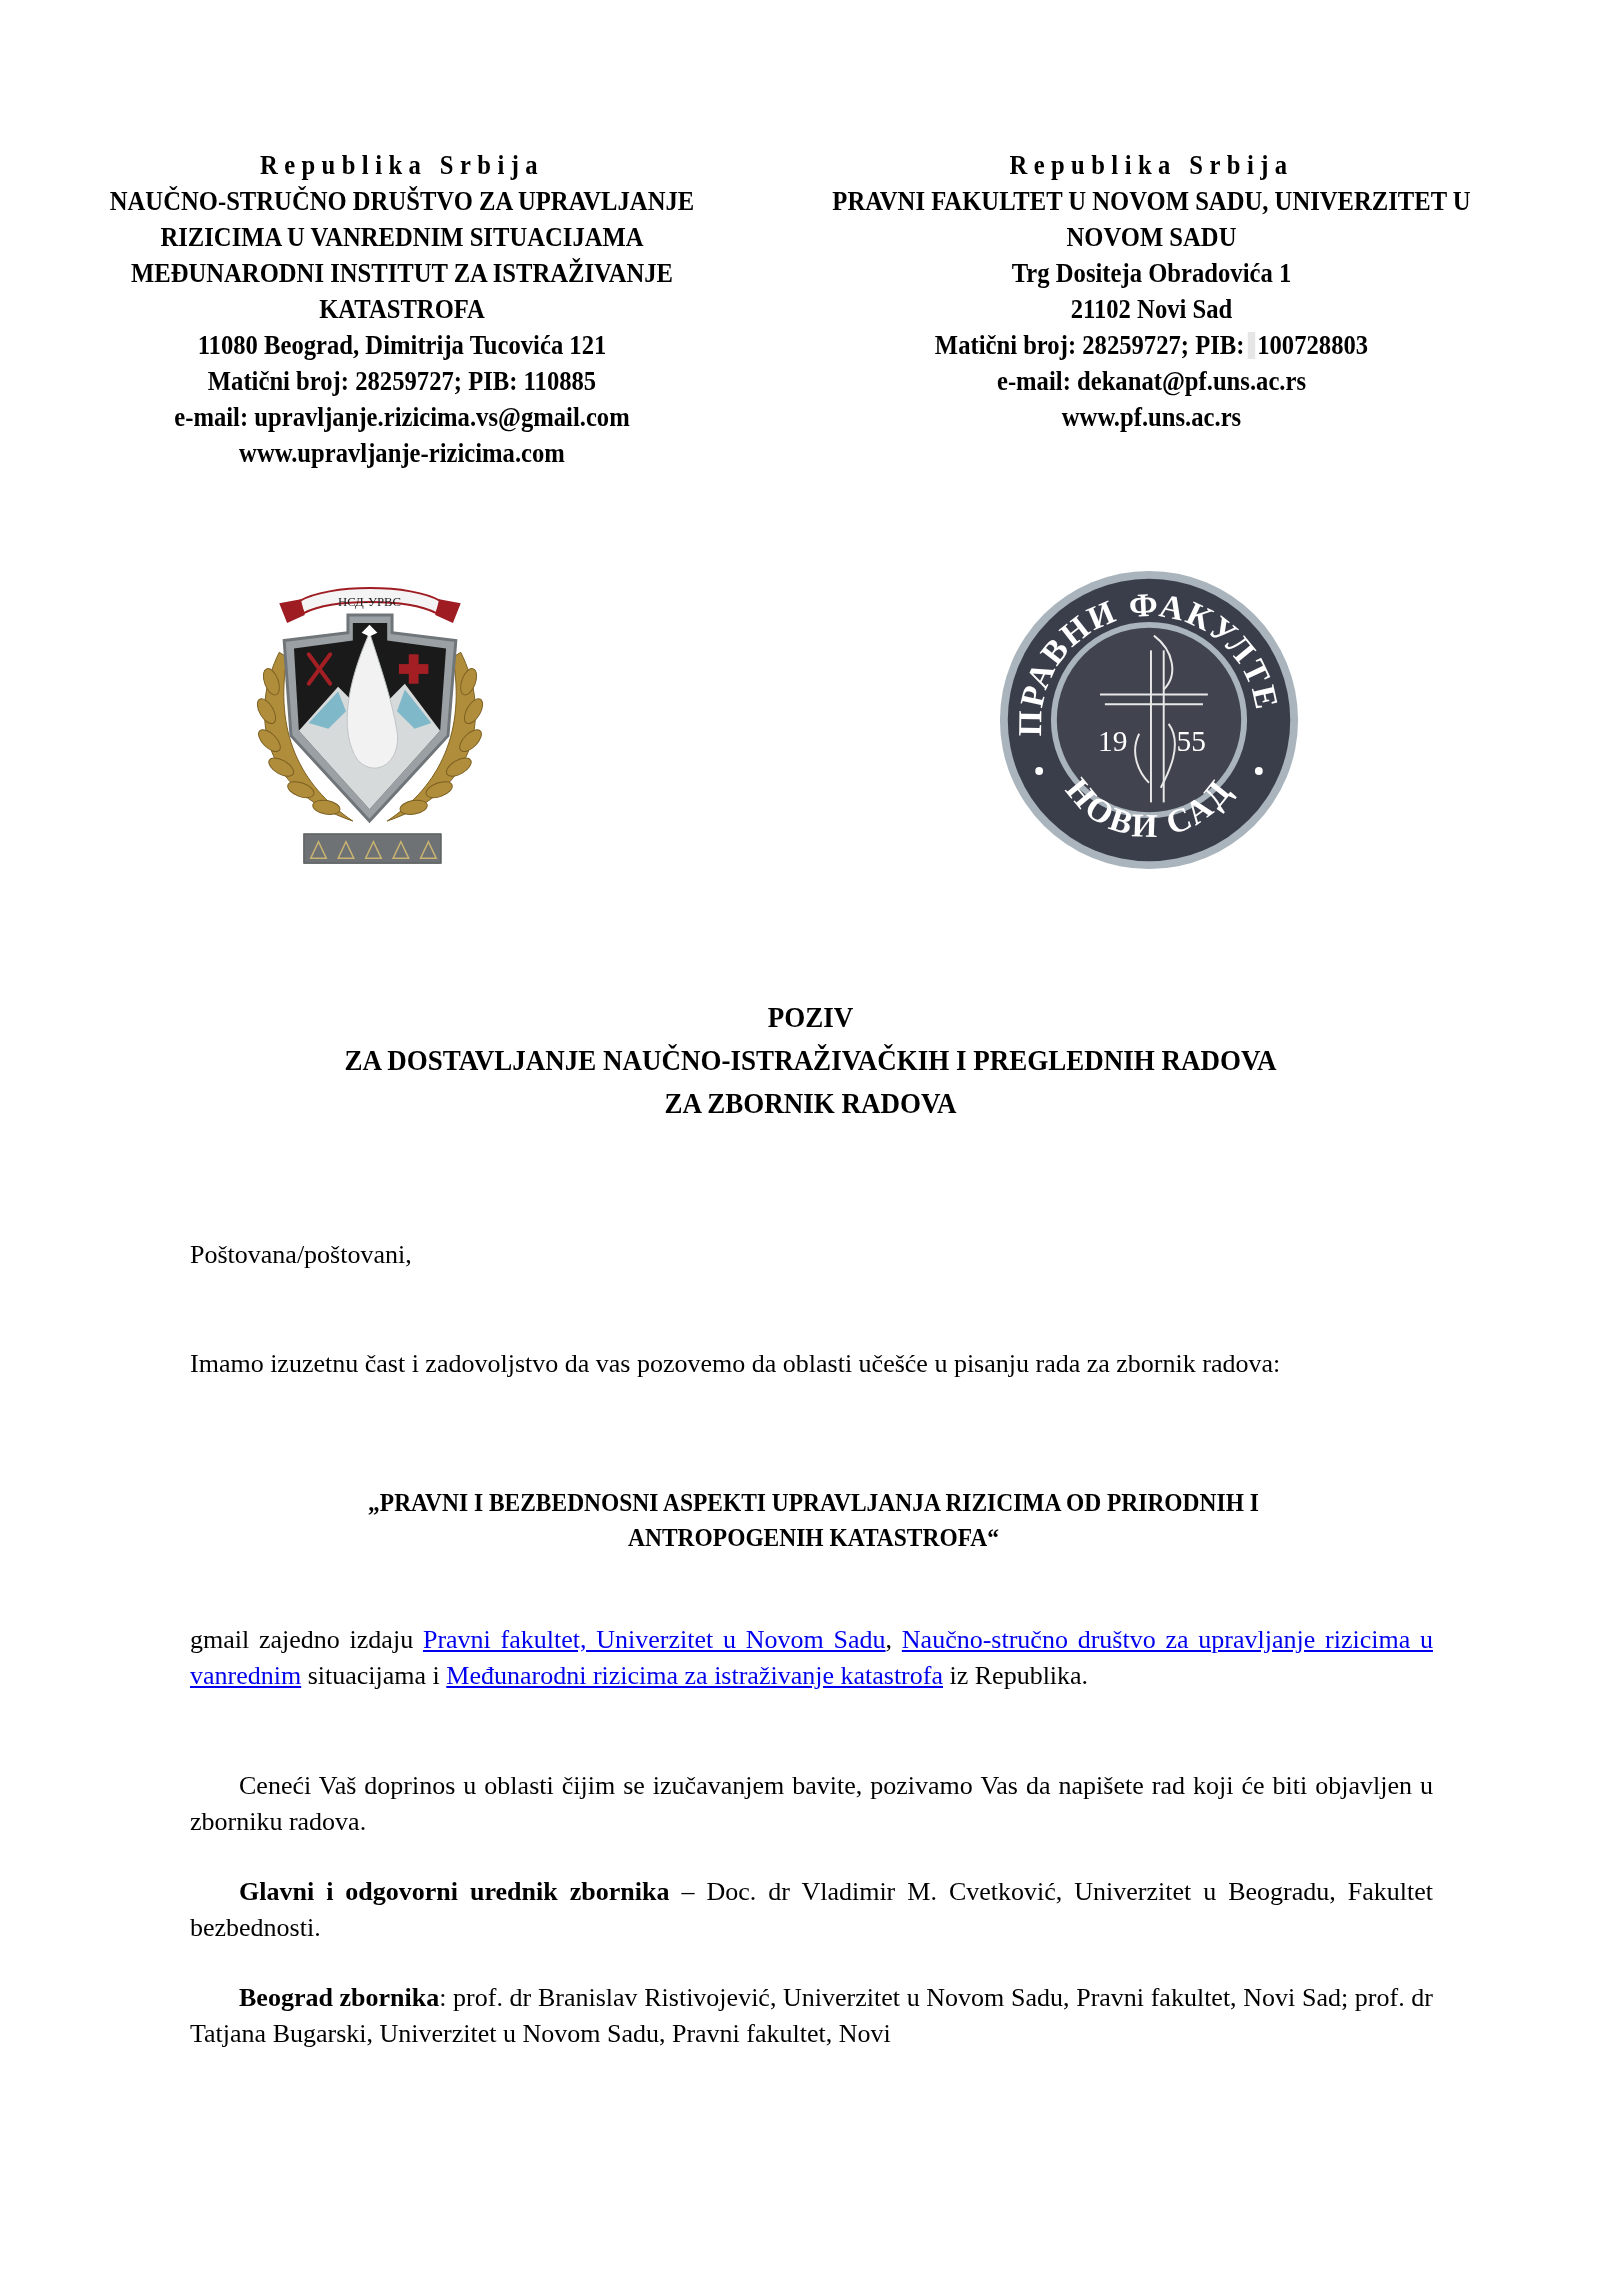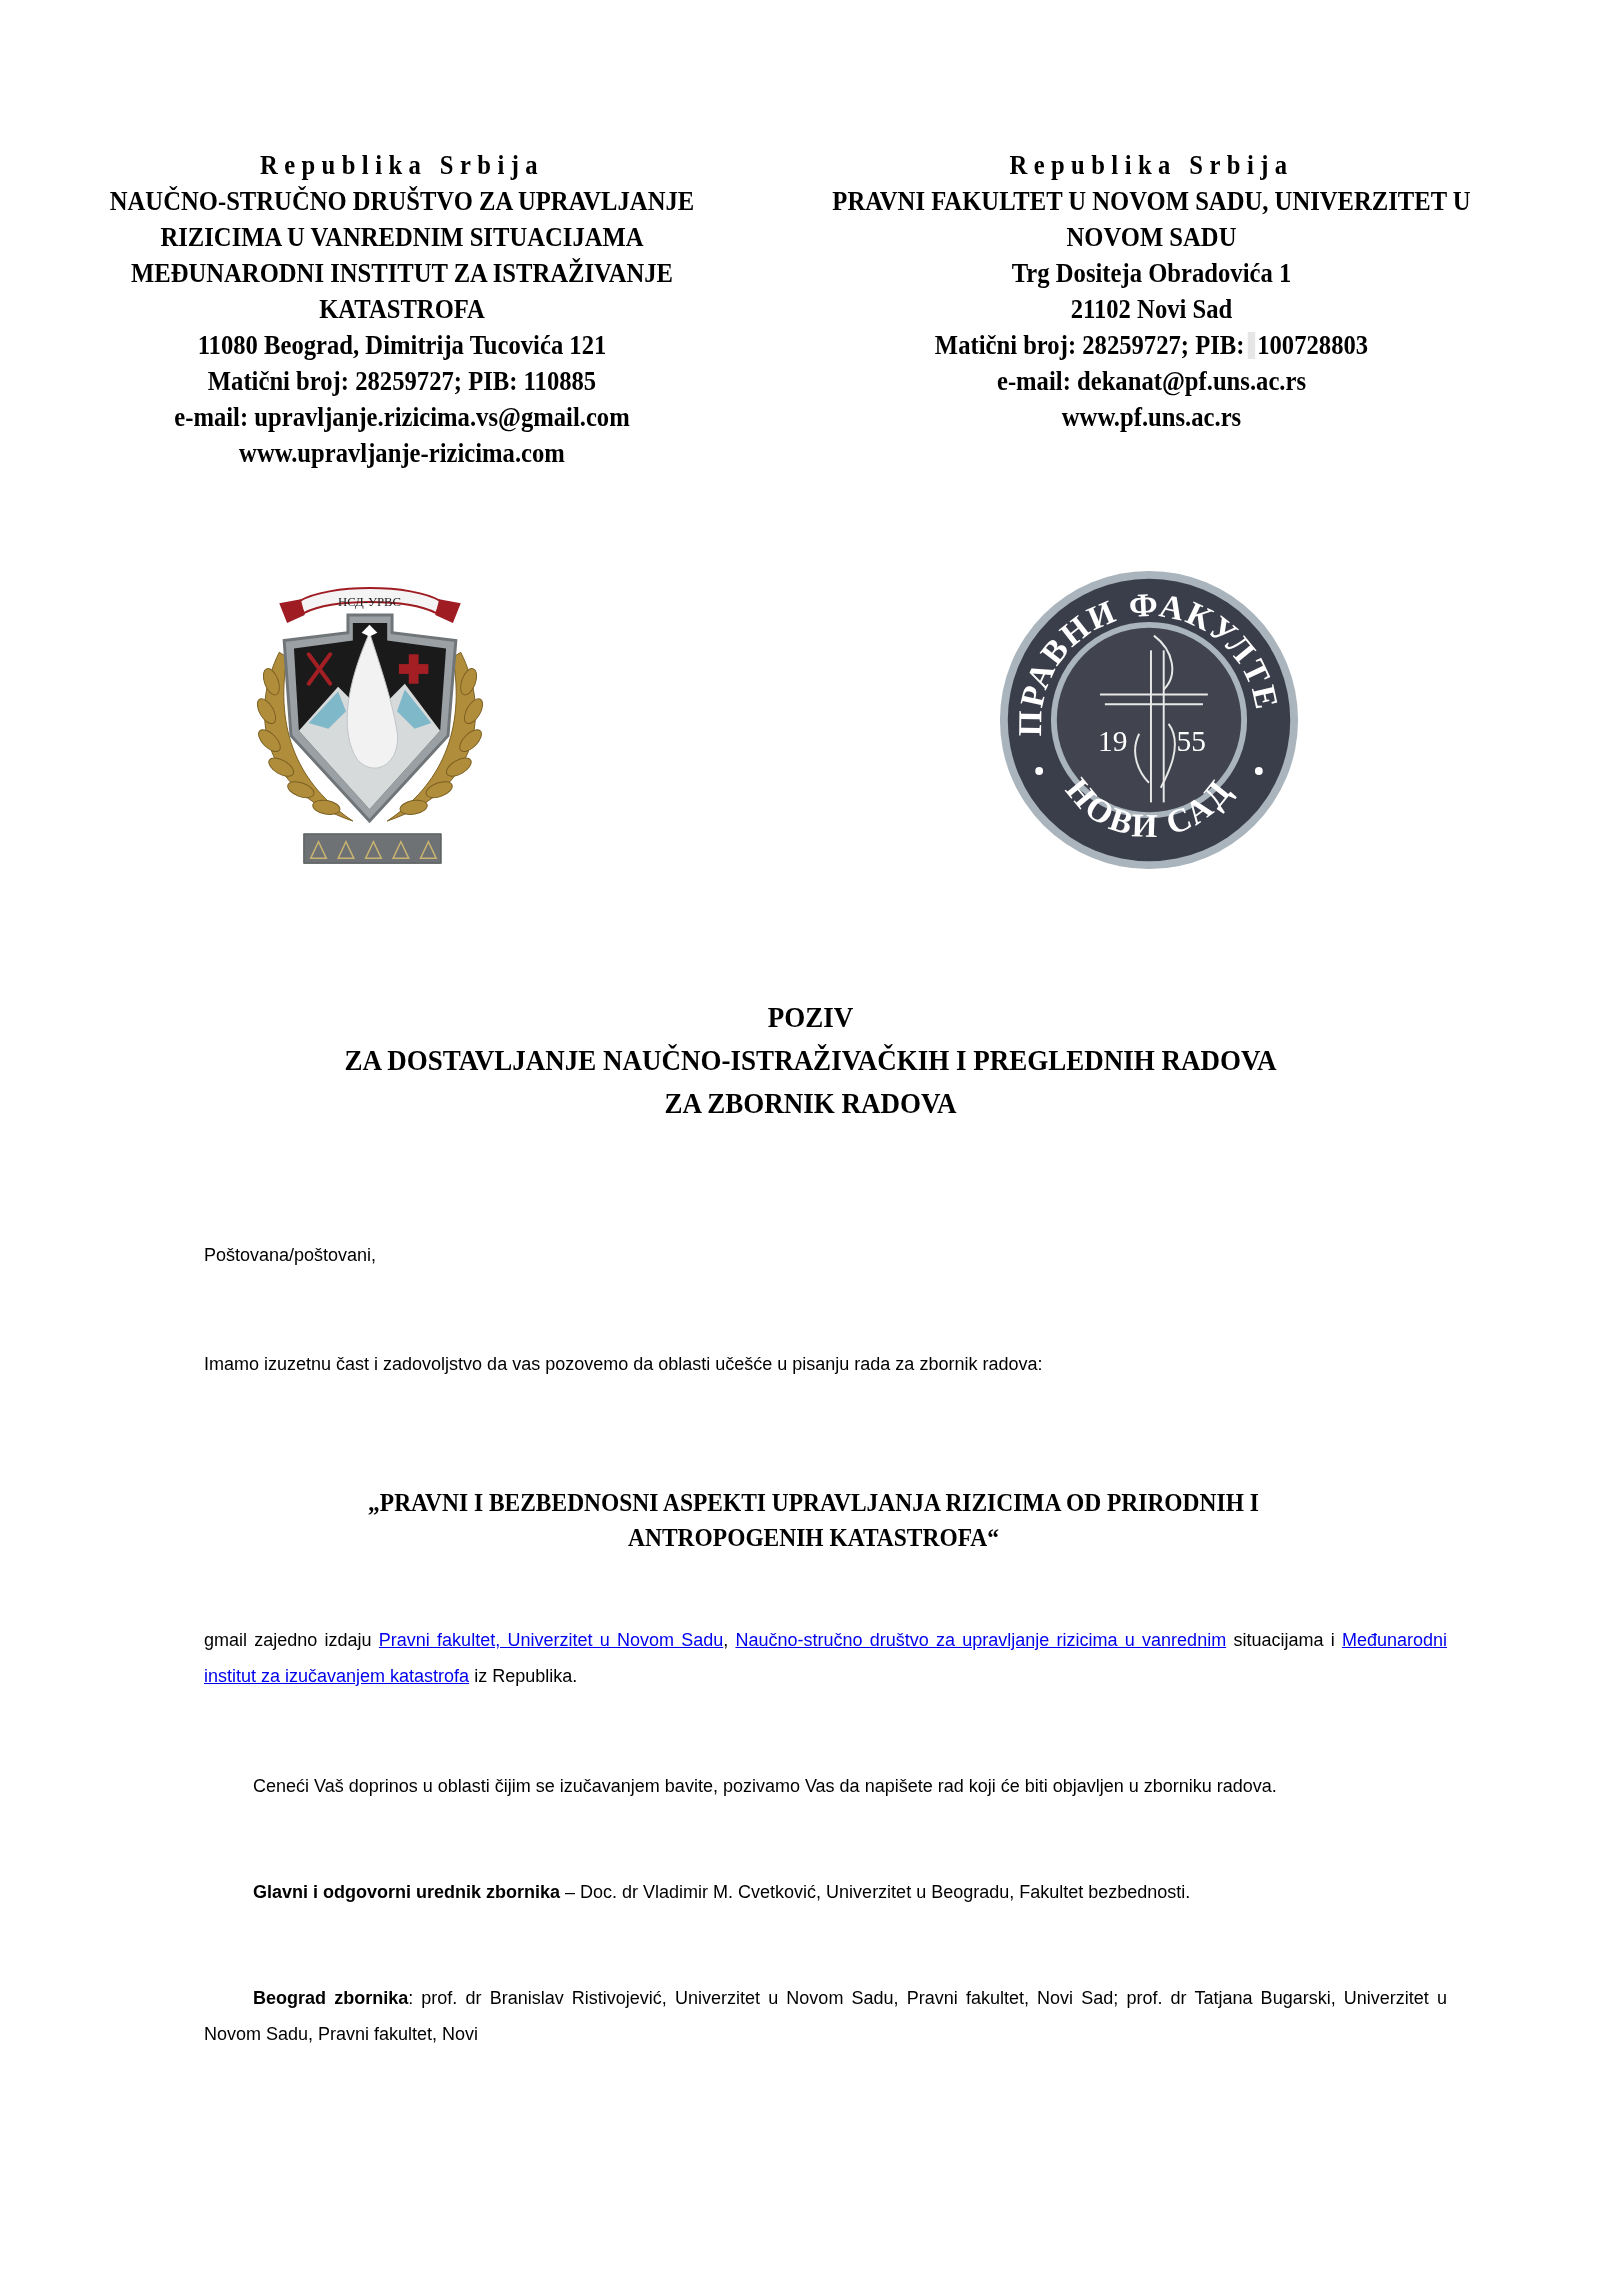--- a/index.html
+++ b/index.html
@@ -19,23 +19,23 @@
     .logo-left { left: 240px; top: 564px; width: 260px; height: 314px; }
     .logo-right { left: 992px; top: 567px; width: 314px; height: 306px; }
 
     .title-block {
       position: absolute; left: 147px; width: 1327px; top: 995px; text-align: center;
       font-family: "Liberation Serif", "DejaVu Serif", serif; font-weight: bold;
       font-size: 30px; line-height: 43px; transform: scaleX(0.9); transform-origin: center top;
     }
 
     .body-text {
-      position: absolute; left: 204px; width: 1243px;
-      font-family: Liberation Sans, sans-serif;
-      font-size: 18px; line-height: 36px; text-align: justify;
+      position: absolute; left: 190px; width: 1243px;
+      font-family: Liberation Serif, serif;
+      font-size: 26px; line-height: 36px; text-align: justify;
     }
     .p-salutation { top: 1237px; }
     .p-intro { top: 1346px; }
     .p-conf-title {
       position: absolute; left: 235px; width: 1157px; top: 1485px; text-align: center;
       font-family: "Liberation Serif", "DejaVu Serif", serif; font-weight: bold;
       font-size: 25.5px; line-height: 35px; transform: scaleX(0.92); transform-origin: center top;
     }
     .p-publishers { top: 1622px; }
     .p-cenec { top: 1768px; text-indent: 49px; }
@@ -170,21 +170,21 @@
 <div class="body-text p-salutation">Poštovana/poštovani,</div>
 
 <div class="body-text p-intro">Imamo izuzetnu čast i zadovoljstvo da vas pozovemo da oblasti učešće u pisanju rada za zbornik radova:</div>
 
 <div class="p-conf-title">
   <div>„PRAVNI I BEZBEDNOSNI ASPEKTI UPRAVLJANJA RIZICIMA OD PRIRODNIH I</div>
   <div>ANTROPOGENIH KATASTROFA“</div>
 </div>
 
 <div class="body-text p-publishers">
-  <span>gmail zajedno izdaju </span><a>Pravni fakultet, Univerzitet u Novom Sadu</a><span>, </span><a>Naučno-stručno društvo za upravljanje rizicima u vanrednim</a><span> situacijama i </span><a>Međunarodni institut za izučavanjem katastrofa</a><span> iz Republika.</span>
+  <span>gmail zajedno izdaju </span><a>Pravni fakultet, Univerzitet u Novom Sadu</a><span>, </span><a>Naučno-stručno društvo za upravljanje rizicima u vanrednim</a><span> situacijama i </span><a>Međunarodni rizicima za istraživanje katastrofa</a><span> iz Republika.</span>
 </div>
 
 <div class="body-text p-cenec">Ceneći Vaš doprinos u oblasti čijim se izučavanjem bavite, pozivamo Vas da napišete rad koji će biti objavljen u zborniku radova.</div>
 
 <div class="body-text p-editor">
   <span class="bold">Glavni i odgovorni urednik zbornika</span><span> – Doc. dr Vladimir M. Cvetković, Univerzitet u Beogradu, Fakultet bezbednosti.</span>
 </div>
 
 <div class="body-text p-editors">
   <span class="bold">Beograd zbornika</span><span>: prof. dr Branislav Ristivojević, Univerzitet u Novom Sadu, Pravni fakultet, Novi Sad; prof. dr Tatjana Bugarski, Univerzitet u Novom Sadu, Pravni fakultet, Novi</span>

